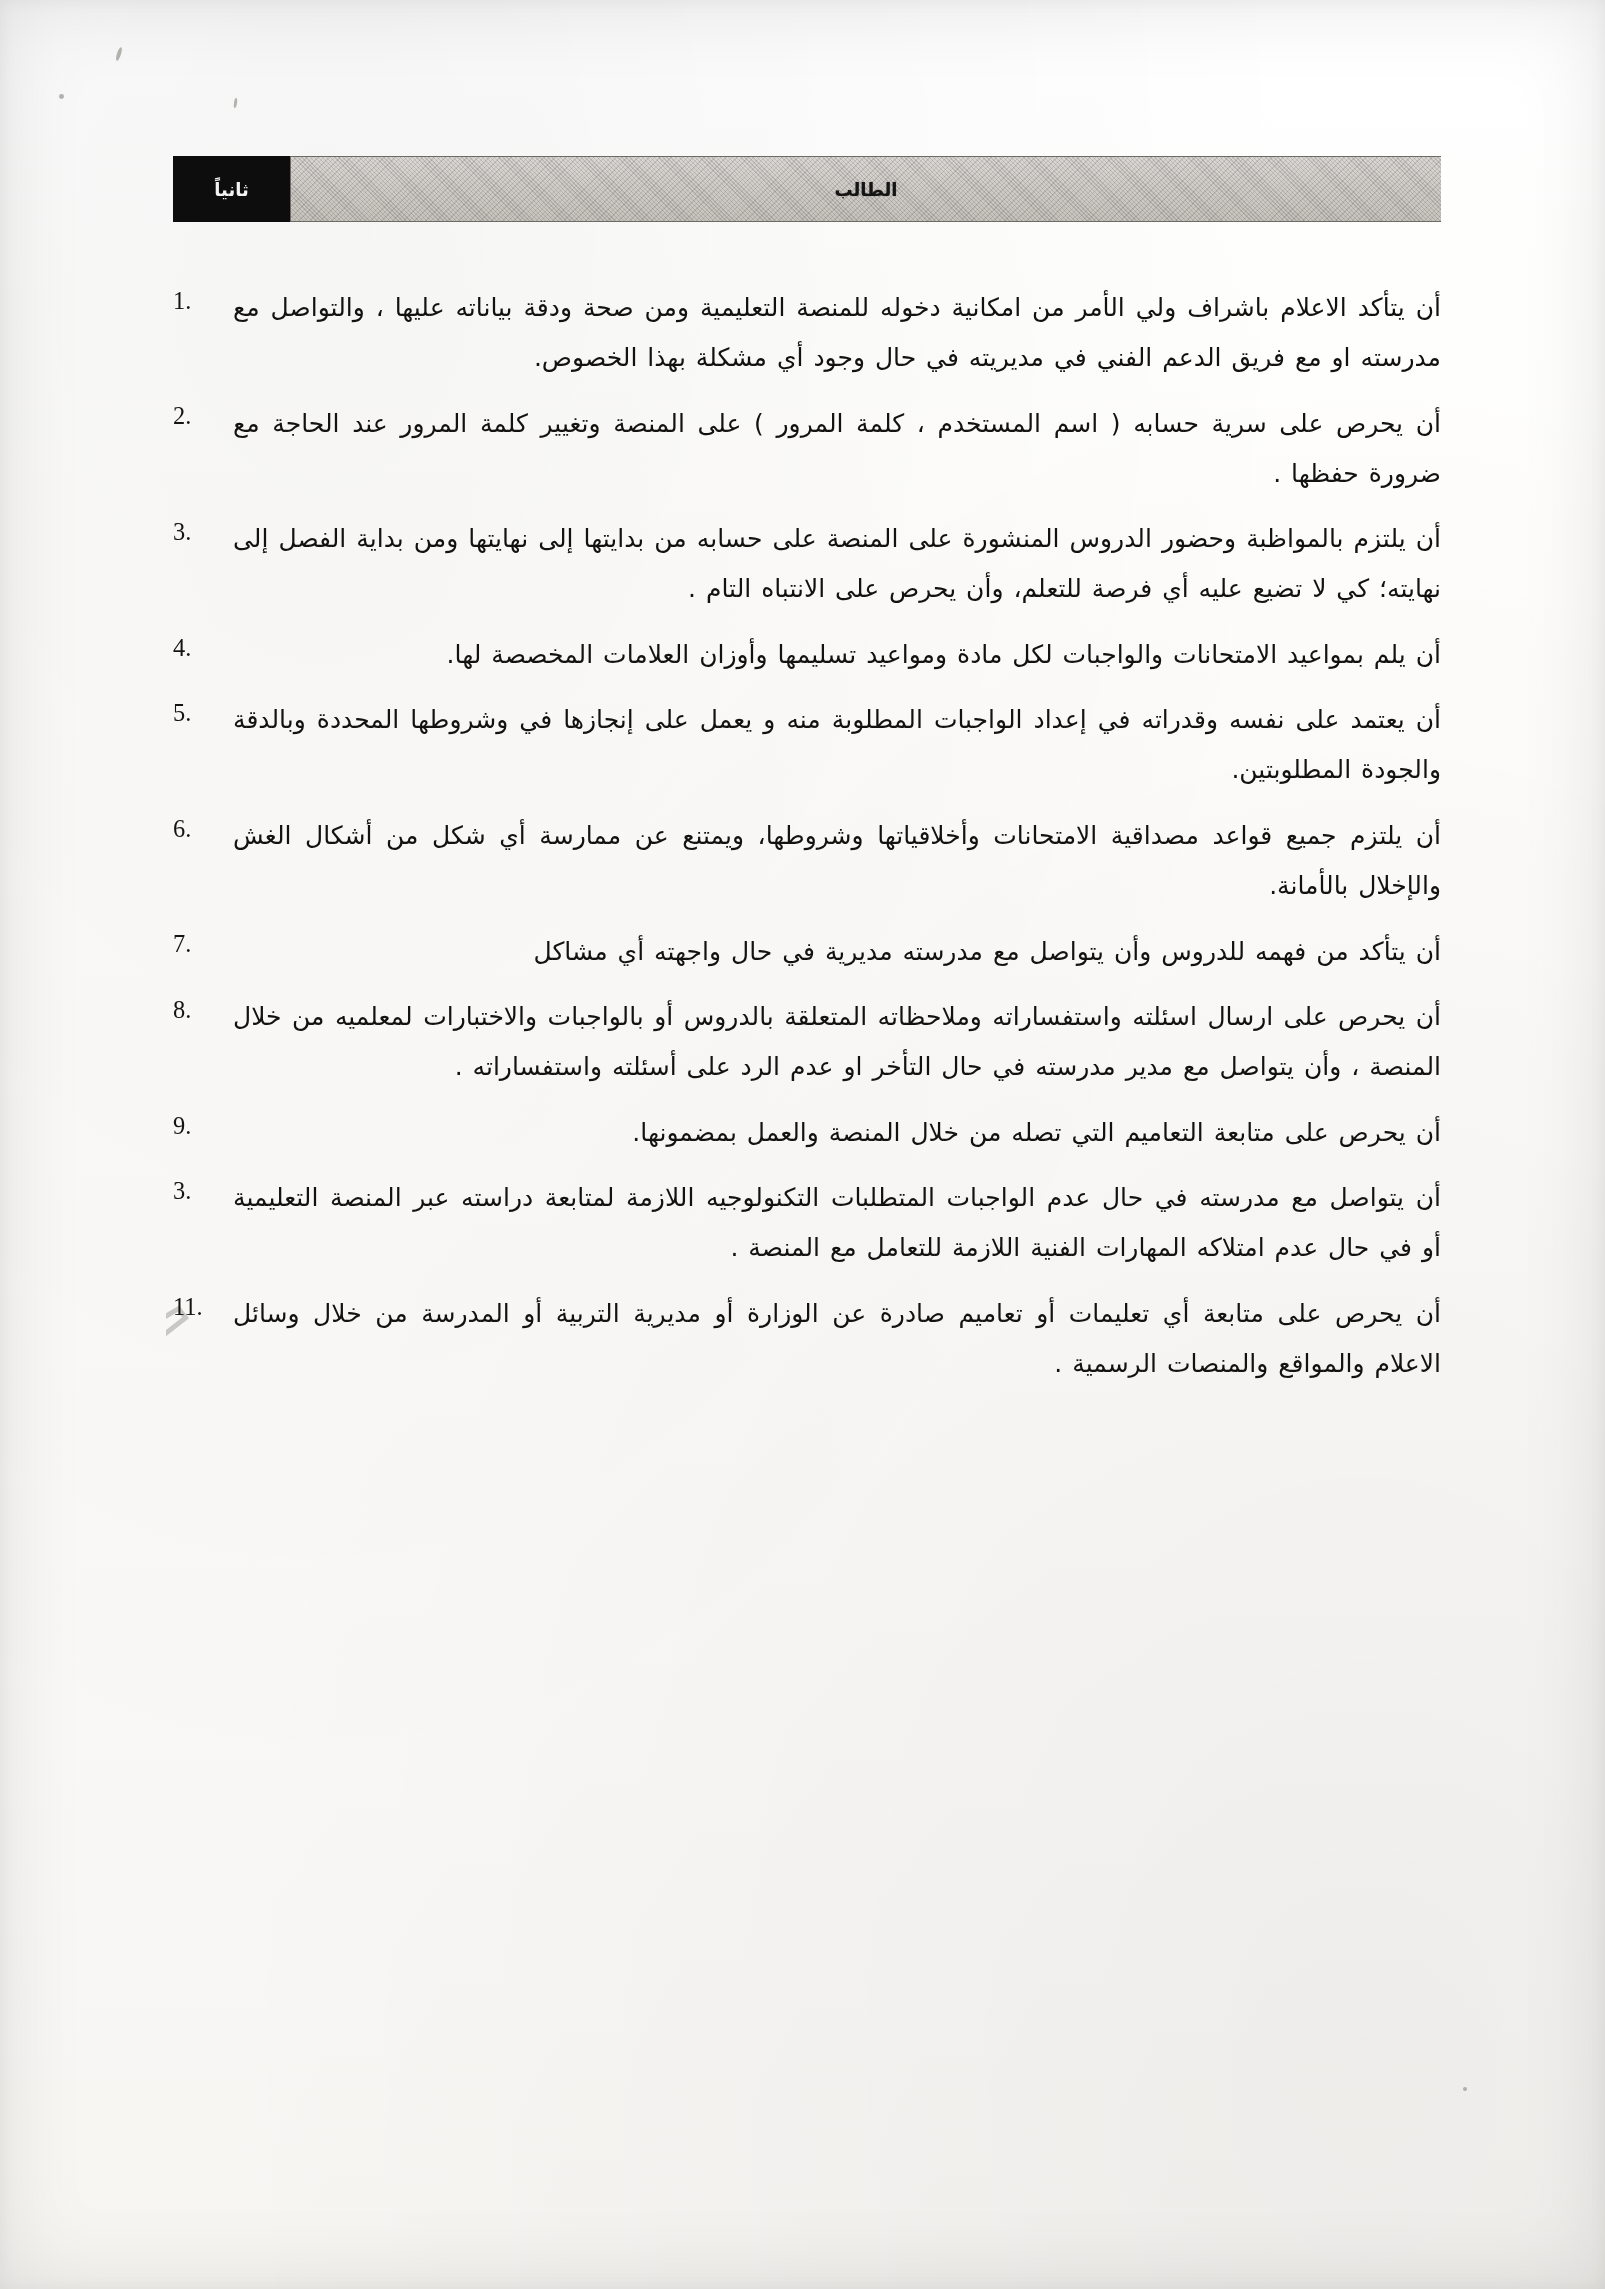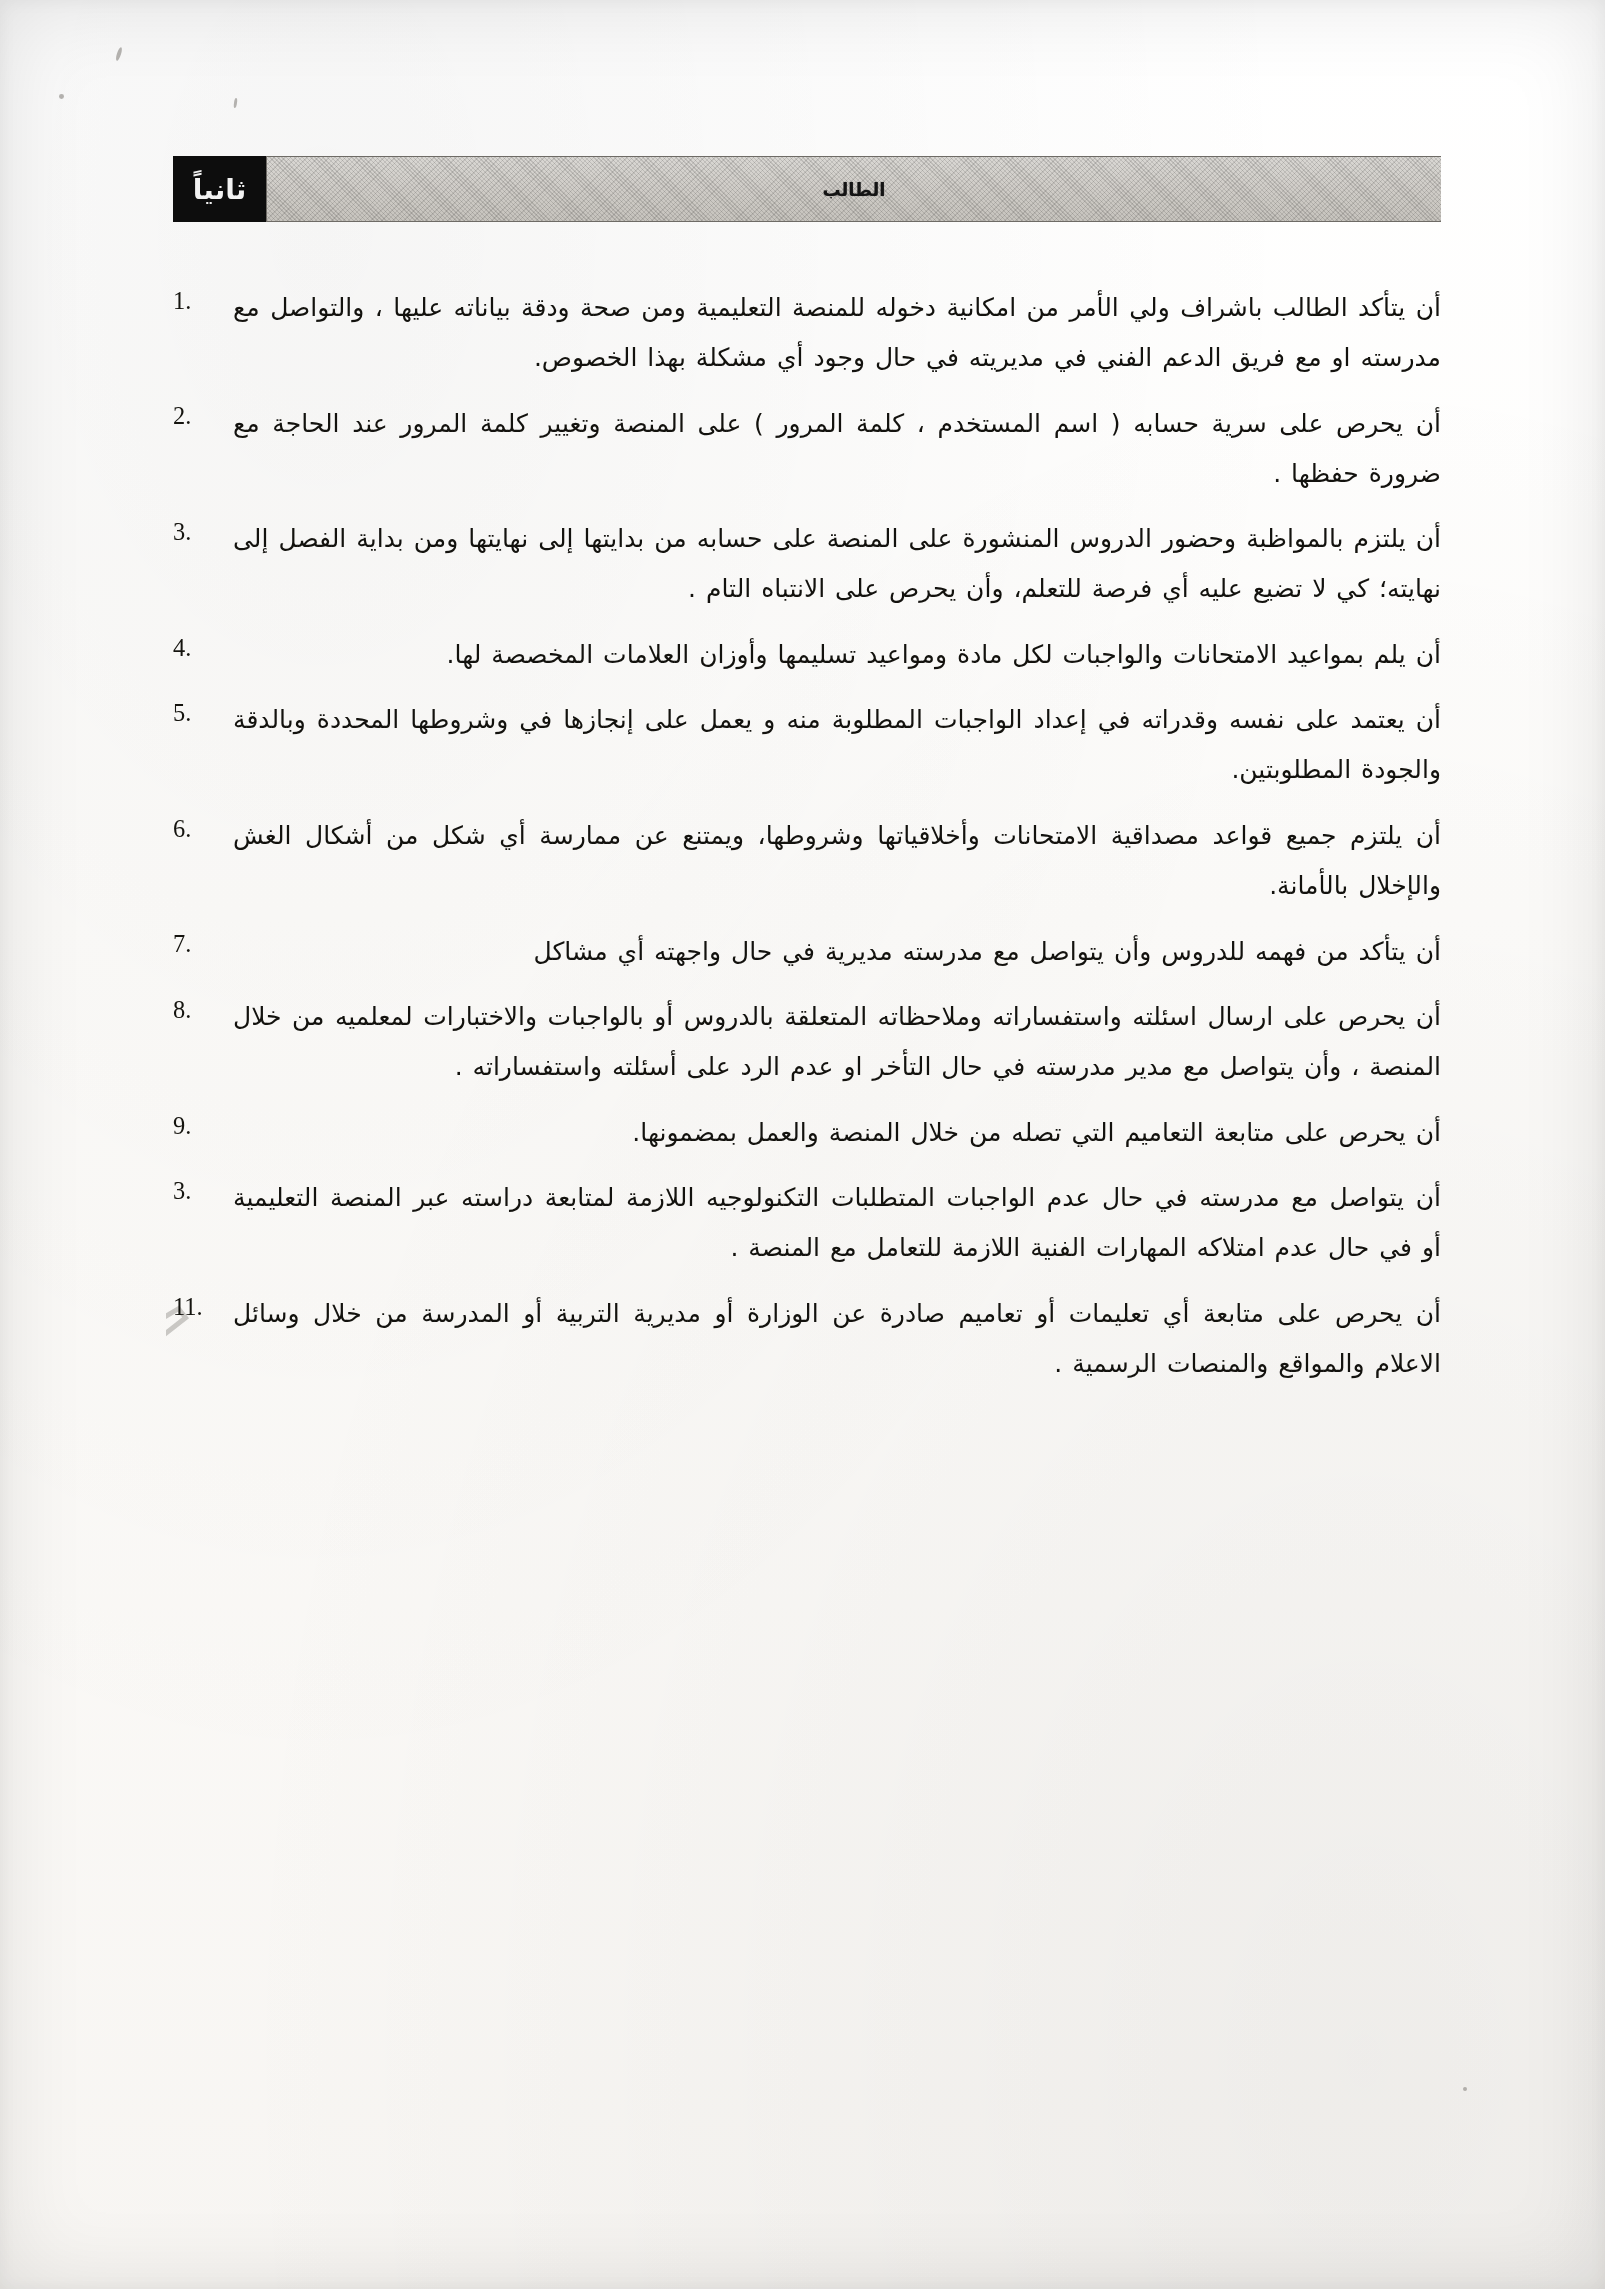--- a/index.html
+++ b/index.html
@@ -40,27 +40,27 @@
     position: absolute;
     top: 156px;
     right: 164px;
     width: 1268px;
     height: 66px;
     display: flex;
     flex-direction: row;
     align-items: stretch;
   }
   .header-black {
-    width: 93px;
+    width: 117px;
     background: #0d0d0d;
     color: #f2f2f2;
     display: flex;
     align-items: center;
     justify-content: center;
-    font-size: 28px;
+    font-size: 18px;
     font-weight: bold;
     letter-spacing: 0;
   }
   .header-grey {
     flex: 1;
     background:
       repeating-linear-gradient(45deg, rgba(0,0,0,0.12) 0 1px, rgba(255,255,255,0) 1px 2.9px),
       repeating-linear-gradient(-45deg, rgba(0,0,0,0.10) 0 1px, rgba(255,255,255,0) 1px 3.9px),
       linear-gradient(180deg, #d9d7d3 0%, #cfccc7 50%, #c6c3bd 100%);
     border: 1px solid #6e6b66;
@@ -171,21 +171,21 @@
 
   <div class="watermark">
     <svg viewBox="0 0 1180 1060" preserveAspectRatio="none">
       <text class="wm-text" x="60" y="760" transform="rotate(-38 60 760)">DRAFT</text>
     </svg>
   </div>
 
   <div class="content">
     <ol class="items">
       <li class="item">
-        <div class="txt">أن يتأكد الطالب باشراف ولي الأمر من امكانية دخوله للمنصة التعليمية ومن صحة ودقة بياناته عليها ، والتواصل مع مدرسته او مع فريق الدعم الفني في مديريته في حال وجود أي مشكلة بهذا الخصوص.</div>
+        <div class="txt">أن يتأكد الاعلام باشراف ولي الأمر من امكانية دخوله للمنصة التعليمية ومن صحة ودقة بياناته عليها ، والتواصل مع مدرسته او مع فريق الدعم الفني في مديريته في حال وجود أي مشكلة بهذا الخصوص.</div>
         <div class="num">1.</div>
       </li>
       <li class="item">
         <div class="txt">أن يحرص على سرية حسابه ( اسم المستخدم ، كلمة المرور ) على المنصة وتغيير كلمة المرور عند الحاجة مع ضرورة حفظها .</div>
         <div class="num">2.</div>
       </li>
       <li class="item">
         <div class="txt">أن يلتزم بالمواظبة وحضور الدروس المنشورة على المنصة على حسابه من بدايتها إلى نهايتها ومن بداية الفصل إلى نهايته؛ كي لا تضيع عليه أي فرصة للتعلم، وأن يحرص على الانتباه التام .</div>
         <div class="num">3.</div>
       </li>

